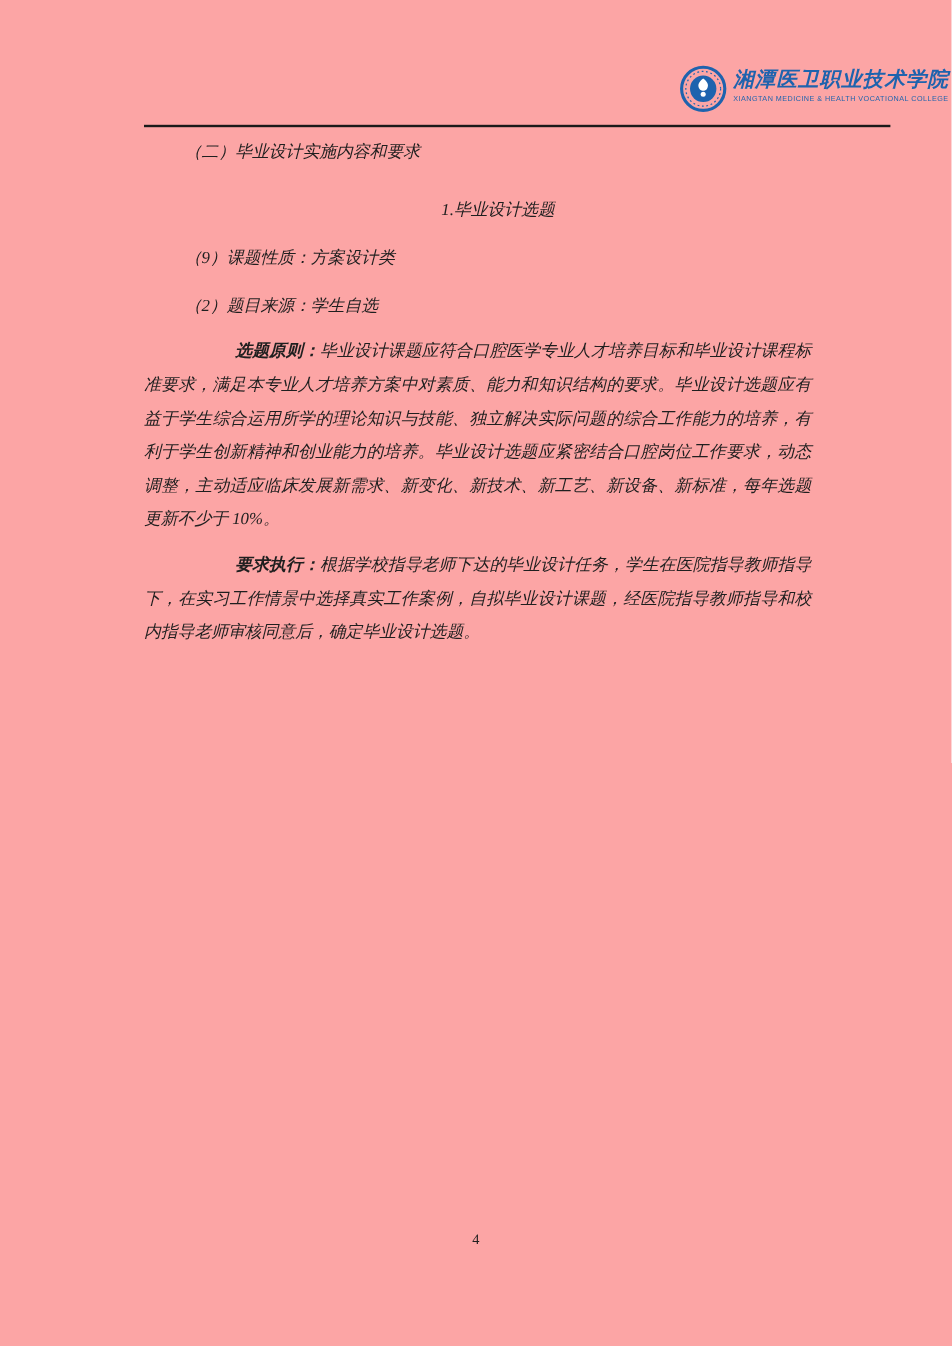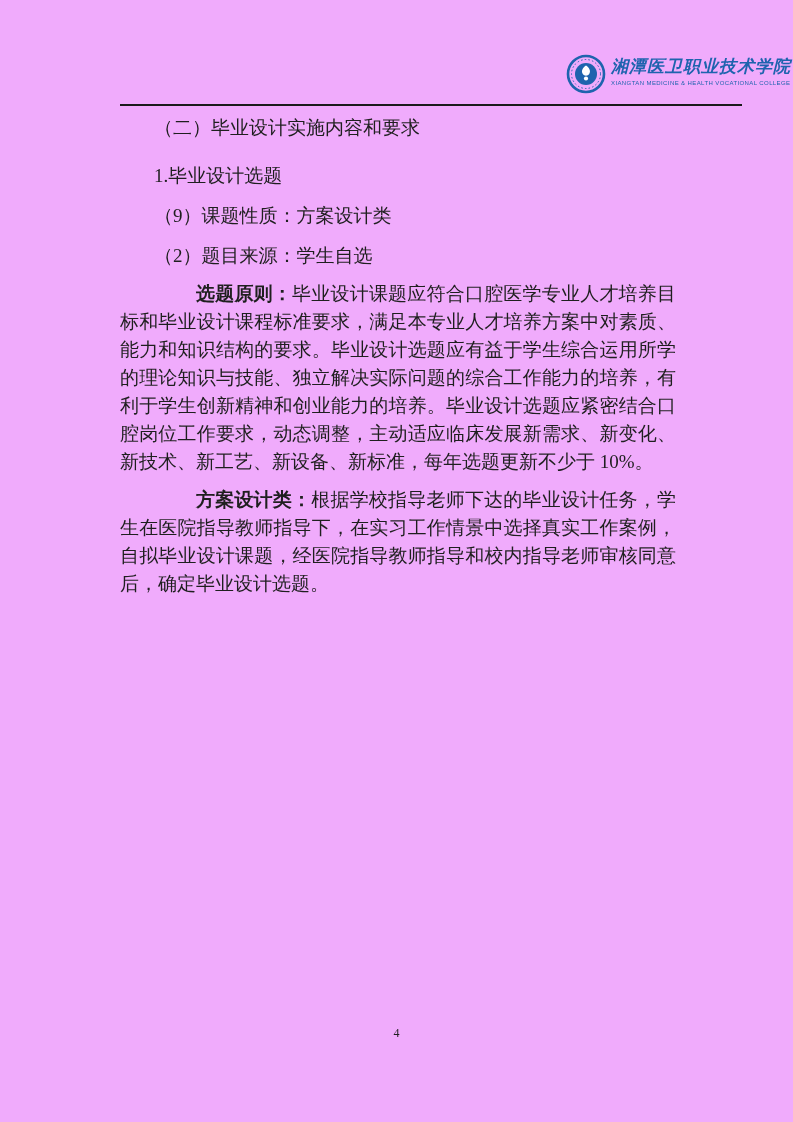--- a/index.html
+++ b/index.html
@@ -5,21 +5,21 @@
   * { margin: 0; padding: 0; box-sizing: border-box; }
   html, body { background: #ffffff; }
   body {
     font-family: "Liberation Serif", "DejaVu Serif", serif;
     color: #1a1a1a;
   }
   .page {
     position: relative;
     width: 793px;
     height: 1122px;
-    background: #f0abfc;
+    background: #fca5a5;
     overflow: hidden;
     margin: 0 auto;
   }
 
   
   .logo {
     position: absolute;
     top: 54px;
     left: 566px;
     display: flex;
@@ -53,29 +53,30 @@
     height: 2px;
     background: #1a1a1a;
   }
 
   
   .doc-body {
     position: absolute;
     top: 108px;
     left: 120px;
     width: 556px;
-    font-size: 19px;
+    font-size: 14px;
     color: #1f1f1f;
+    font-style: italic;
   }
   .line {
     line-height: 40px;
     text-indent: 34px;
     white-space: nowrap;
   }
-  .line.mt8 { margin-top: 8px; }
+  .line.mt8 { margin-top: 8px; text-align: center; }
   .para {
     line-height: 28px;
     text-align: justify;
     text-indent: 76px;
   }
   .para.mt4  { margin-top: 4px; }
   .para.mt10 { margin-top: 10px; }
   .para.mt8  { margin-top: 8px; }
   .para strong { font-weight: 700; }
 
@@ -115,21 +116,21 @@
   </header>
 
   <main class="doc-body">
     <p class="line">（二）毕业设计实施内容和要求</p>
     <p class="line mt8">1.毕业设计选题</p>
     <p class="line">（9）课题性质：方案设计类</p>
     <p class="line">（2）题目来源：学生自选</p>
 
     <p class="para mt4"><strong>选题原则：</strong><span>毕业设计课题应符合口腔医学专业人才培养目标和毕业设计课程标准要求，满足本专业人才培养方案中对素质、能力和知识结构的要求。毕业设计选题应有益于学生综合运用所学的理论知识与技能、独立解决实际问题的综合工作能力的培养，有利于学生创新精神和创业能力的培养。毕业设计选题应紧密结合口腔岗位工作要求，动态调整，主动适应临床发展新需求、新变化、新技术、新工艺、新设备、新标准，每年选题更新不少于 10%。</span></p>
 
-    <p class="para mt10"><strong>方案设计类：</strong><span>根据学校指导老师下达的毕业设计任务，学生在医院指导教师指导下，在实习工作情景中选择真实工作案例，自拟毕业设计课题，经医院指导教师指导和校内指导老师审核同意后，确定毕业设计选题。</span></p>
+    <p class="para mt10"><strong>要求执行：</strong><span>根据学校指导老师下达的毕业设计任务，学生在医院指导教师指导下，在实习工作情景中选择真实工作案例，自拟毕业设计课题，经医院指导教师指导和校内指导老师审核同意后，确定毕业设计选题。</span></p>
 
   </main>
 
   <footer>
     <div class="page-number">4</div>
   </footer>
 
 </div>
 
 </body></html>

